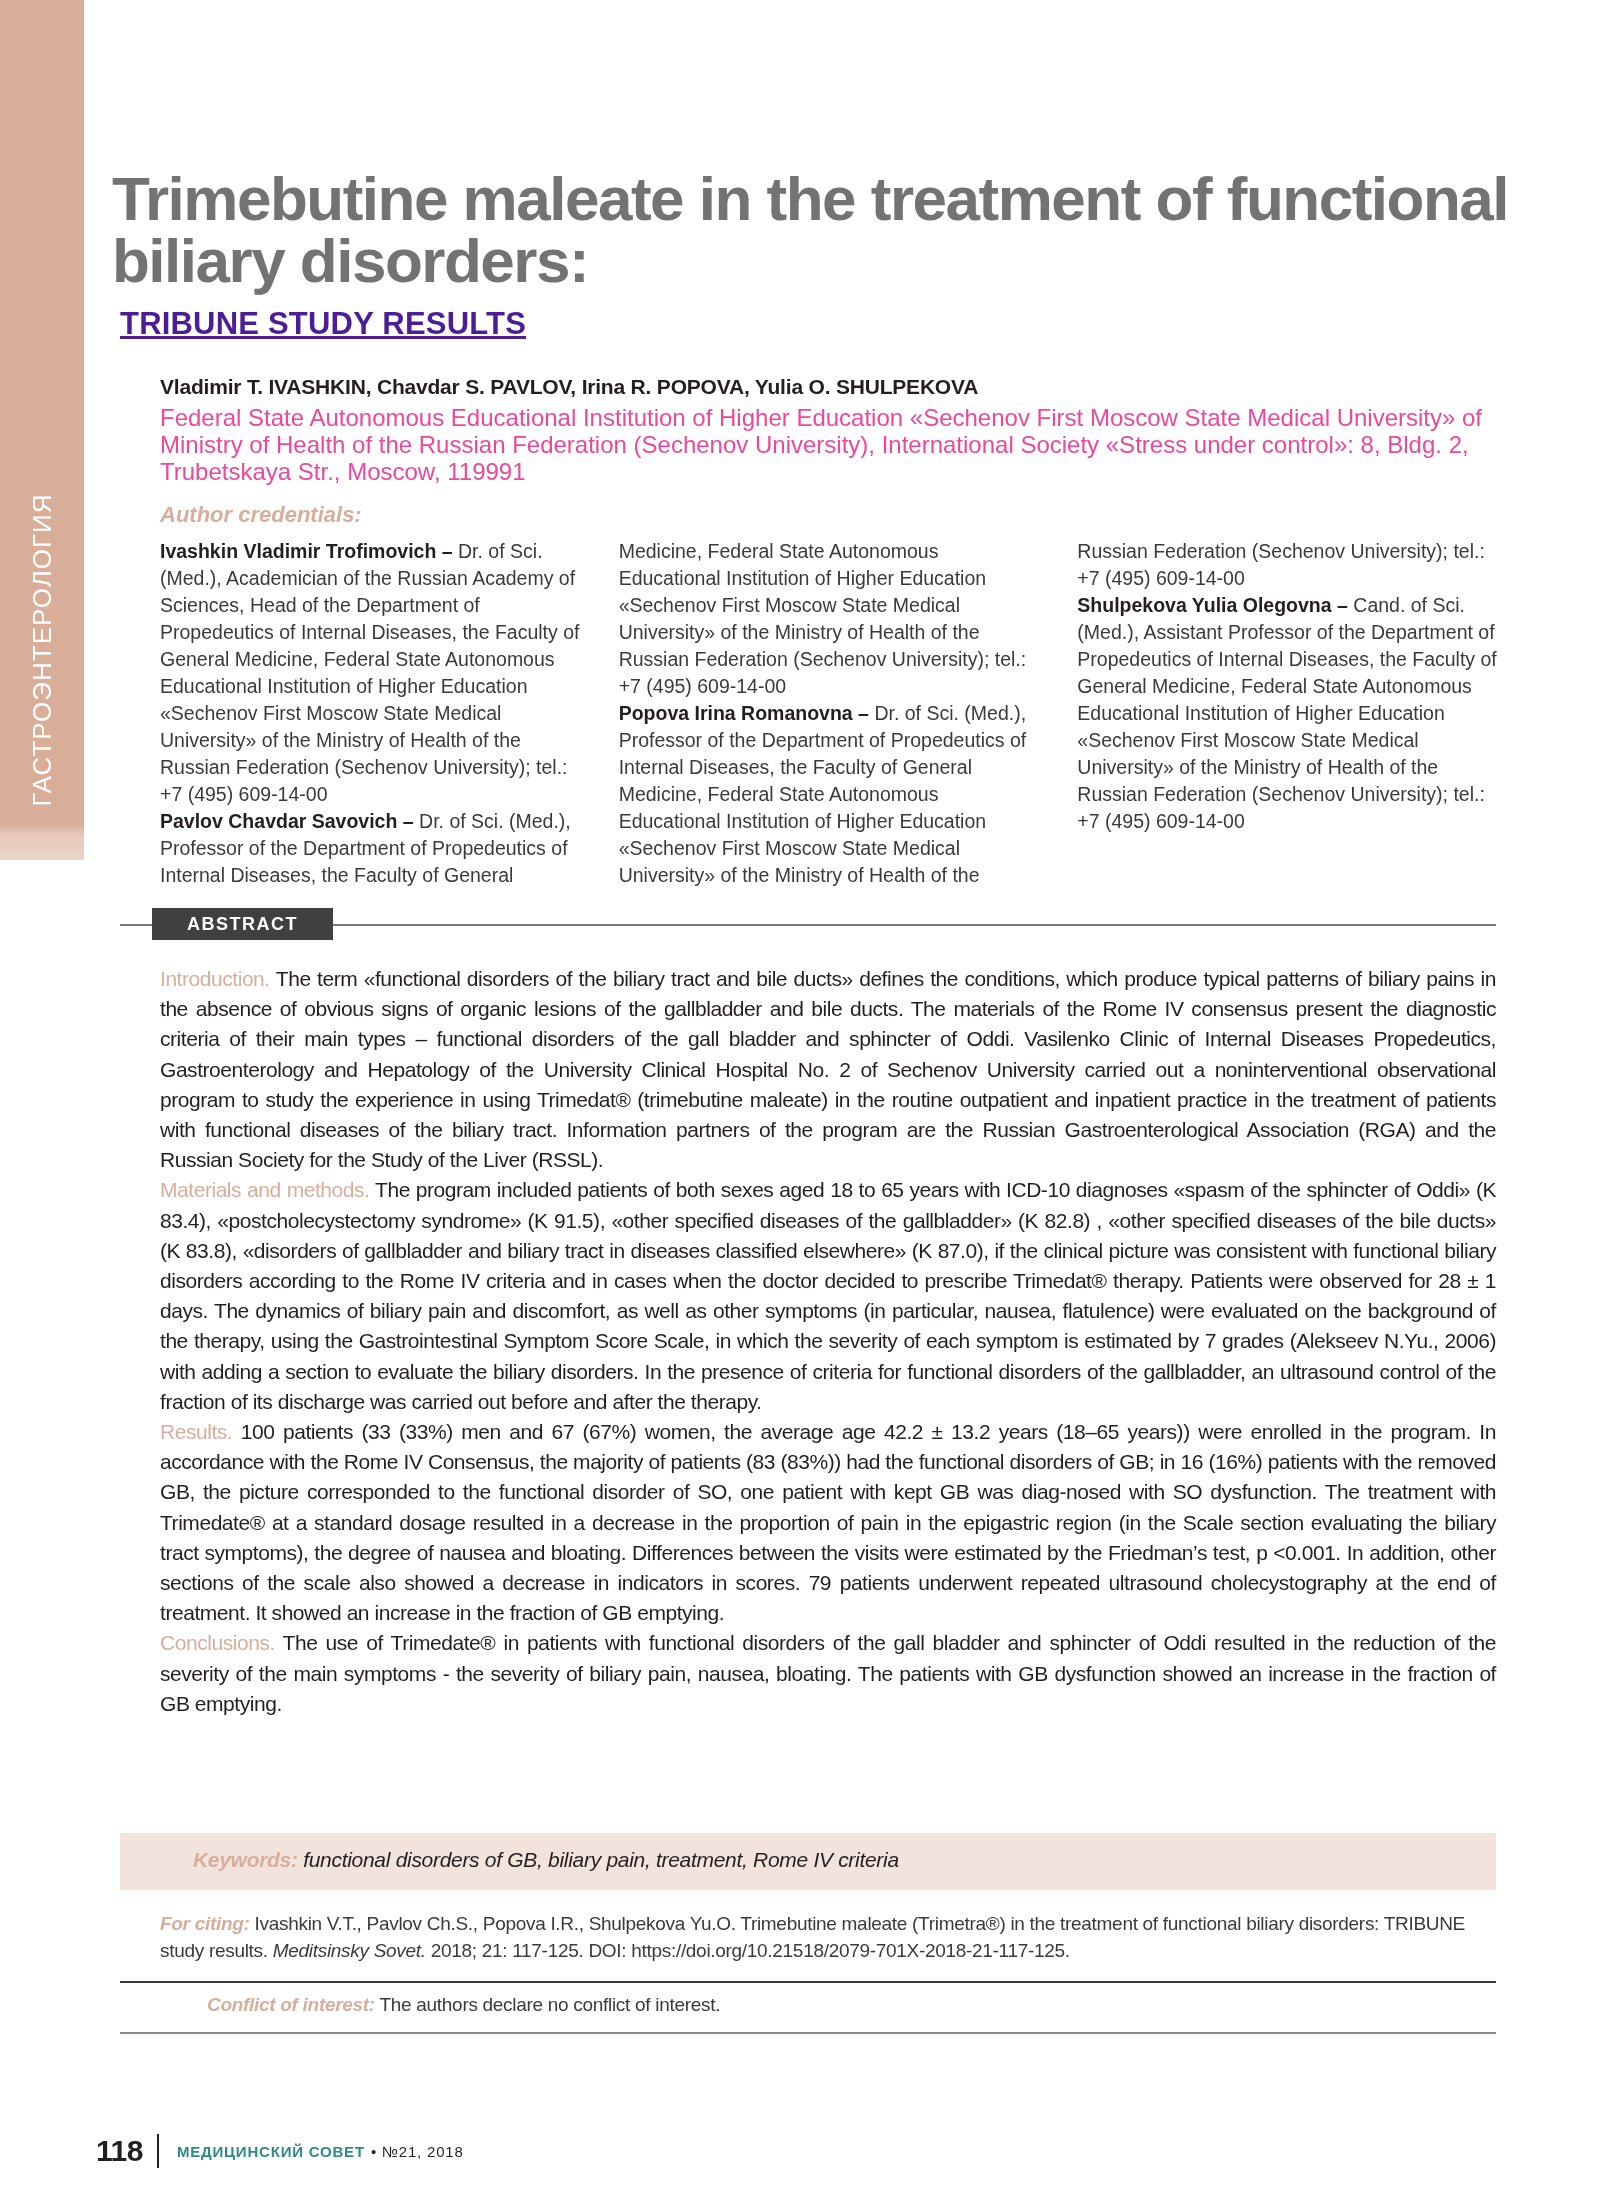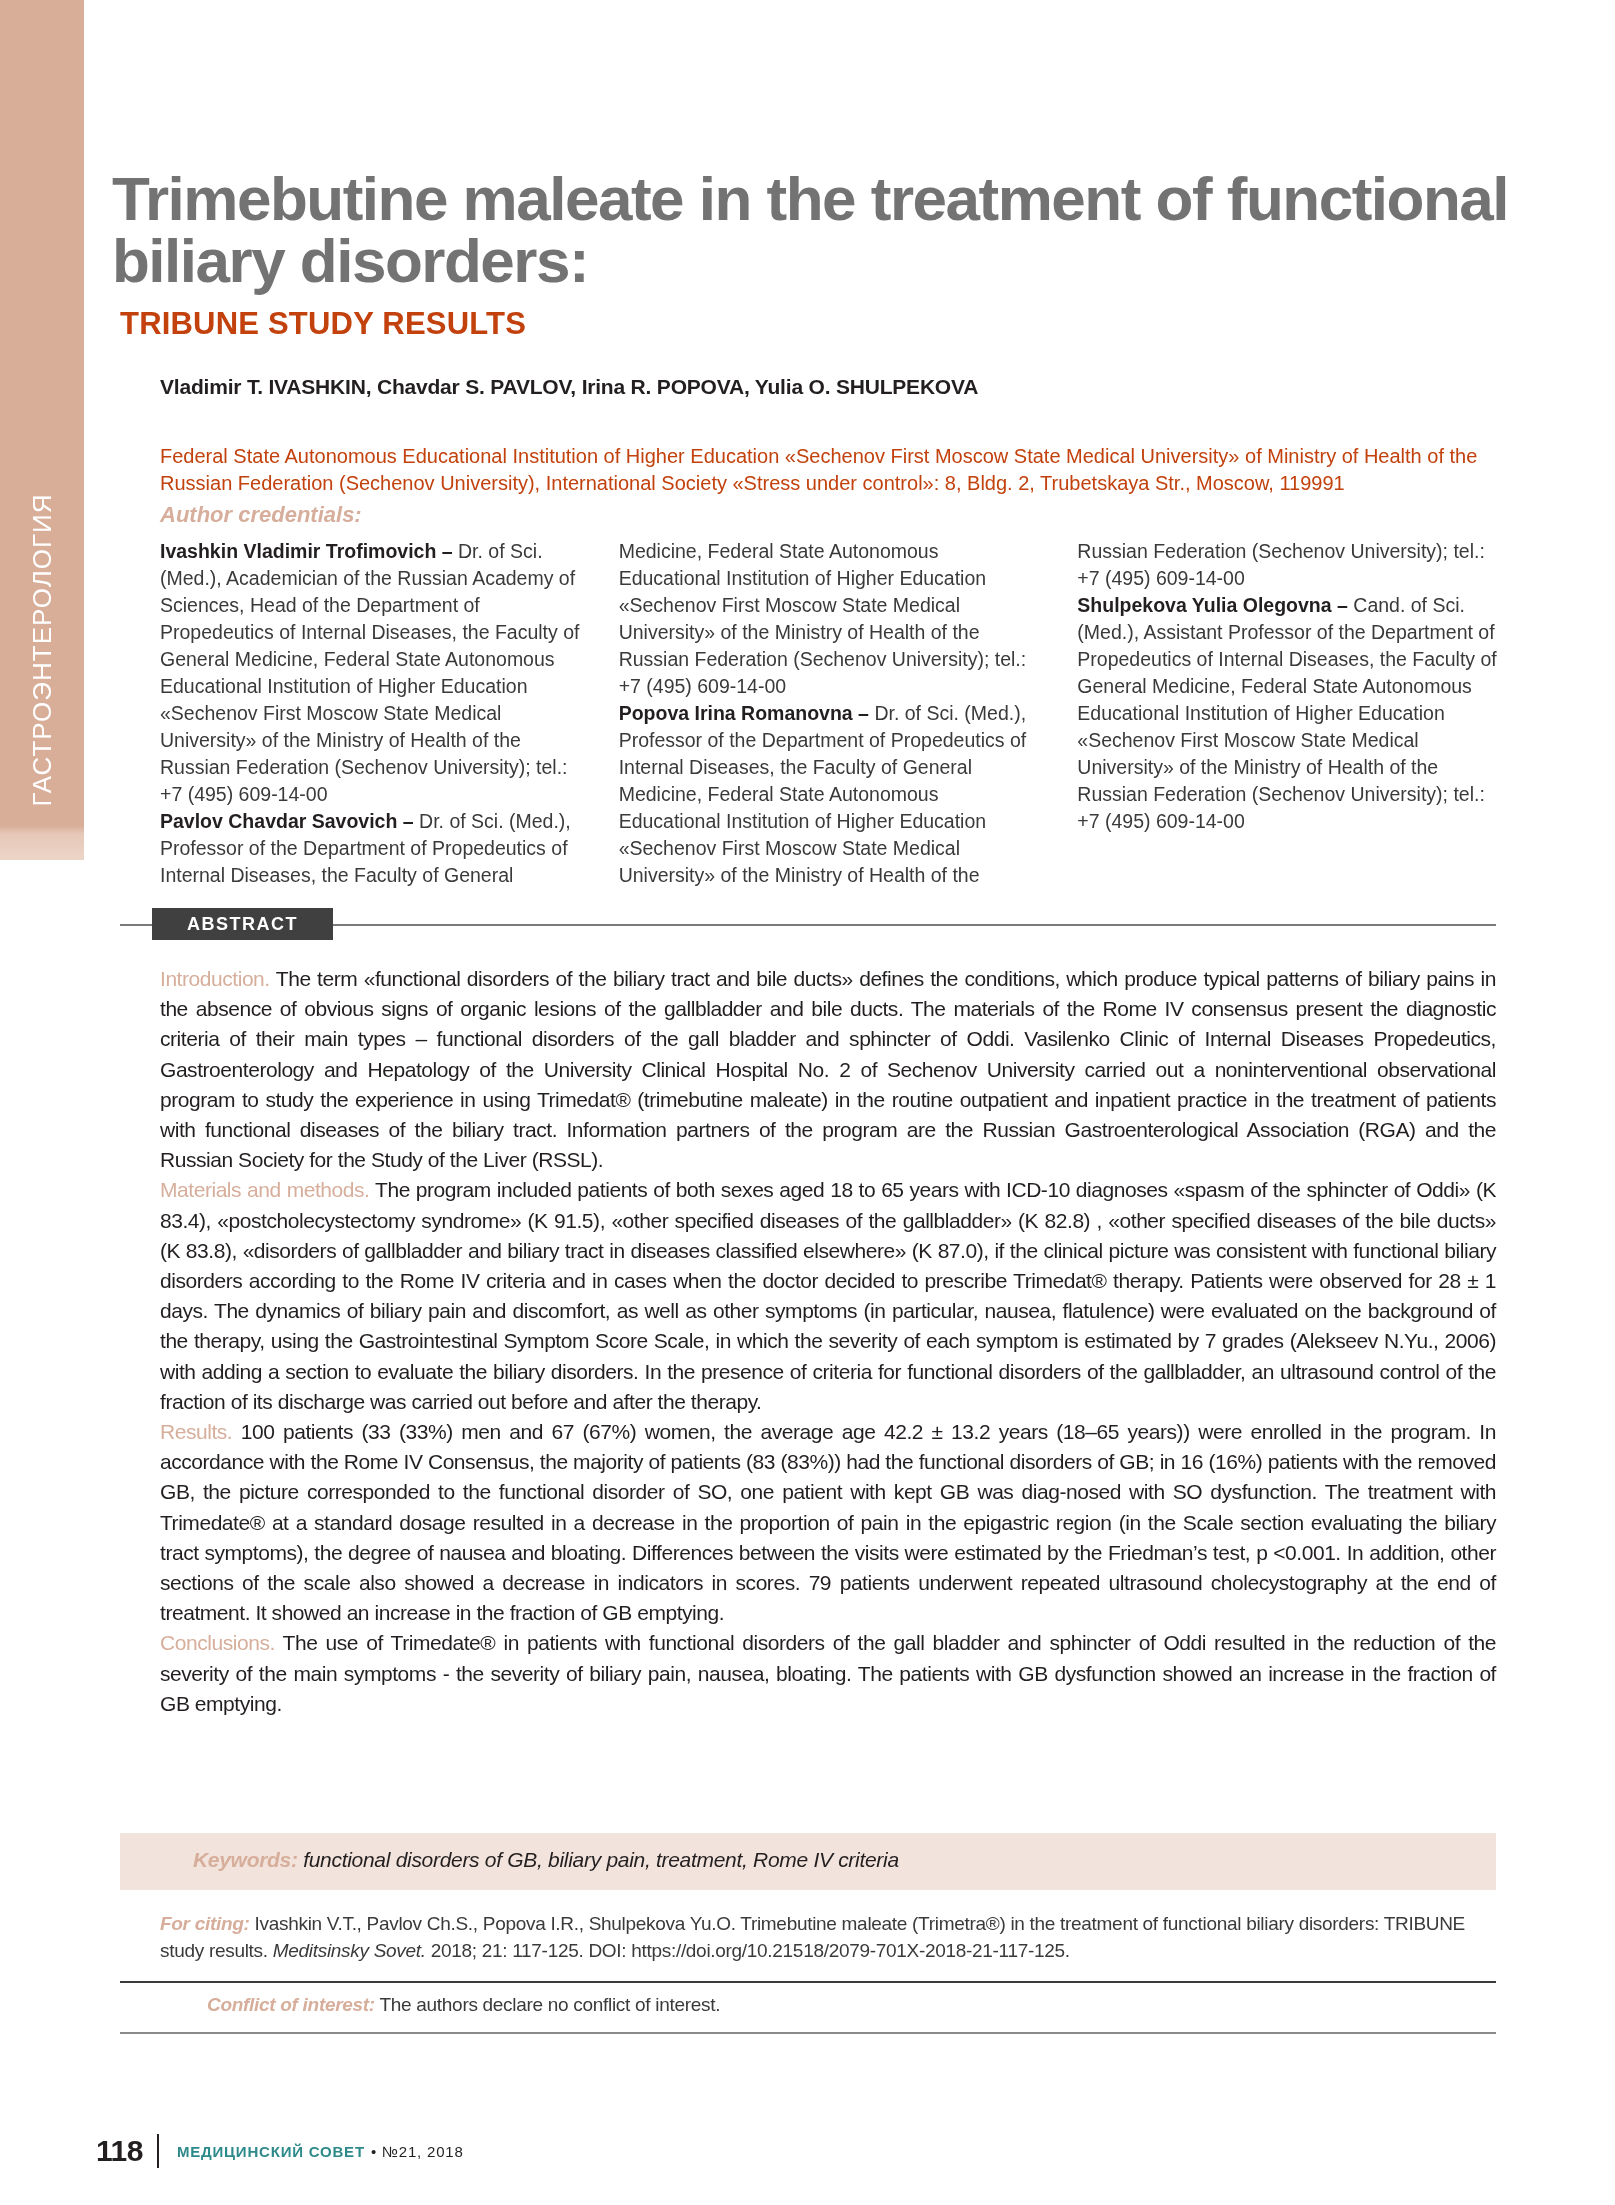--- a/index.html
+++ b/index.html
@@ -18,29 +18,29 @@
       font-family: "Liberation Sans Narrow", "Liberation Sans", sans-serif;
       font-stretch: condensed;
     }
     .title {
       position: absolute; left: 112px; top: 168px; width: 1400px;
       font-size: 62px; font-weight: bold; line-height: 62px; letter-spacing: -1.5px;
       color: #737373; margin: 0;
     }
     .subtitle {
       position: absolute; left: 120px; top: 306px;
-      font-size: 31px; font-weight: bold; color: #c2410c; letter-spacing: 0.2px;
+      font-size: 31px; font-weight: bold; color: #4c1d95; letter-spacing: 0.2px; text-decoration: underline;
     }
     .authors {
       position: absolute; left: 160px; top: 375px;
       font-size: 21px; font-weight: bold; color: #231f20; letter-spacing: -0.2px;
     }
     .affiliation {
       position: absolute; left: 160px; top: 404px; width: 1340px;
-      font-size: 20px; line-height: 27px; color: #c2410c; margin-top: 39px;
+      font-size: 24px; line-height: 27px; color: #ec4899;
     }
     .cred-heading {
       position: absolute; left: 160px; top: 502px;
       font-size: 22px; font-weight: bold; font-style: italic; color: #d6ae9b;
     }
     .cred-columns {
       position: absolute; left: 160px; top: 538px; width: 1340px;
       column-count: 3; column-gap: 36px;
       font-size: 19.5px; line-height: 27px; color: #3a3a3a;
     }

